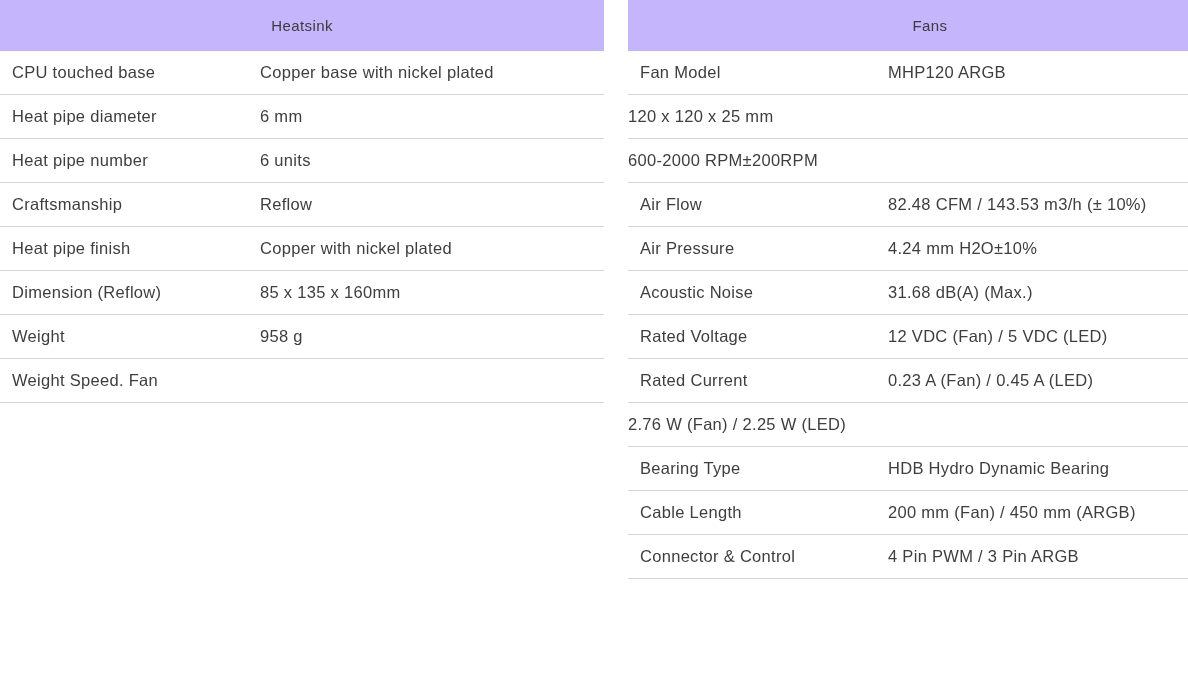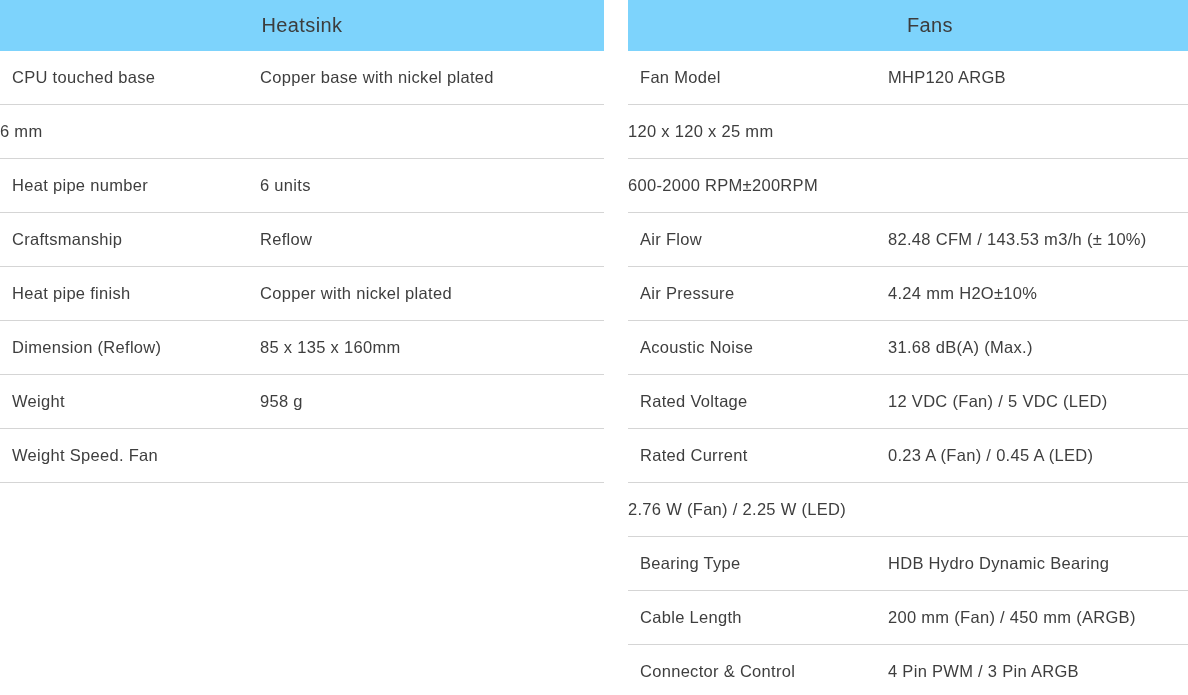--- a/index.html
+++ b/index.html
@@ -20,30 +20,30 @@
   }
   .spec-table {
     width: 604px;
     flex: 0 0 604px;
   }
   .spec-table.right {
     margin-left: 24px;
   }
   .table-header {
     height: 51px;
-    background: #7dd3fc;
+    background: #c4b5fd;
     display: flex;
     align-items: center;
     justify-content: center;
-    font-size: 20px;
+    font-size: 15px;
     letter-spacing: 0.4px;
     color: #3c3c3c;
   }
   .spec-row {
-    height: 54px;
+    height: 44px;
     box-sizing: border-box;
     display: flex;
     align-items: center;
     border-bottom: 1px solid #d5d5d5;
     font-size: 16.5px;
     letter-spacing: 0.3px;
     color: #3e3e3e;
   }
   .spec-row .label {
     width: 248px;
@@ -65,20 +65,21 @@
     <header class="table-header">
       <span>Heatsink</span>
     </header>
     <div class="rows">
   <div class="spec-row">
     <div class="label">CPU touched base</div>
     <div class="value">Copper base with nickel plated</div>
   </div>
 
   <div class="spec-row">
+    <div class="label">Heat pipe diameter</div>
     <div class="value">6 mm</div>
   </div>
 
   <div class="spec-row">
     <div class="label">Heat pipe number</div>
     <div class="value">6 units</div>
   </div>
 
   <div class="spec-row">
     <div class="label">Craftsmanship</div>

